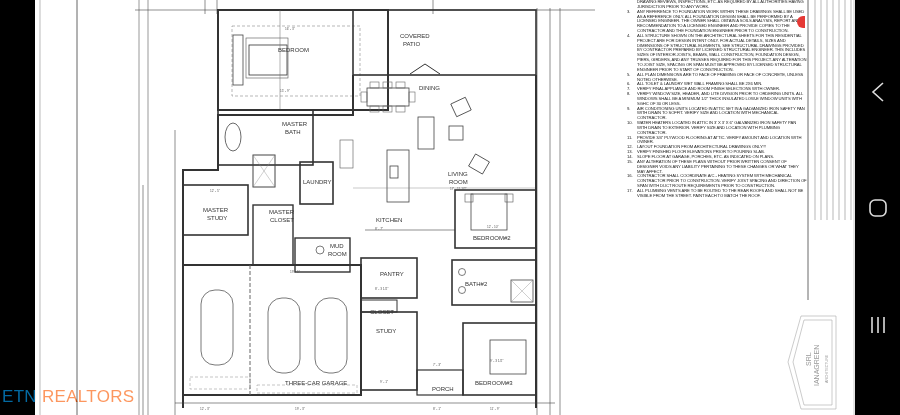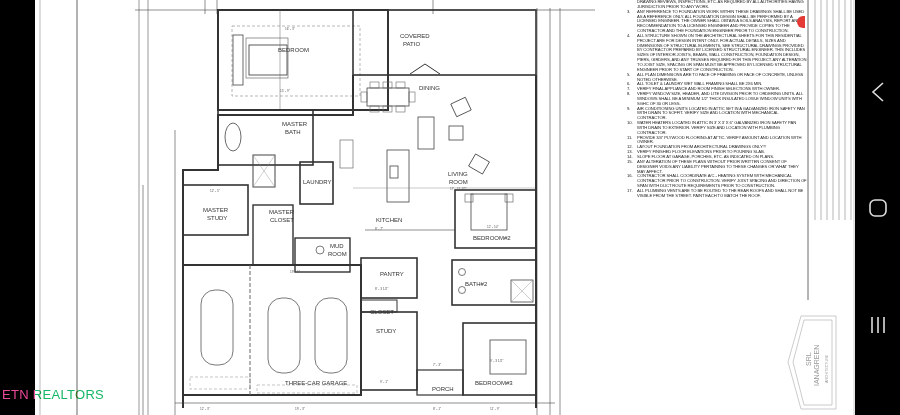--- a/index.html
+++ b/index.html
@@ -4,21 +4,21 @@
 <style>
   html, body { margin:0; padding:0; }
   body { width:900px; height:415px; overflow:hidden; background:#000; position:relative; font-family:"Liberation Sans", sans-serif; }
   #viewer { position:absolute; left:35px; top:0; width:820px; height:415px; background:#fff; overflow:hidden; }
   #plan-svg { position:absolute; left:0; top:0; }
   .notes { position:absolute; left:592px; top:0; width:180px; font-family:"Liberation Sans", sans-serif; font-size:4.2px; line-height:4.85px; color:#222; letter-spacing:-0.1px; }
   .notes .note { display:flex; }
   .notes .num { width:10px; flex:none; }
   .navbar { position:absolute; right:0; top:0; width:45px; height:415px; background:#000; }
   .nav-btn { position:absolute; left:0; width:45px; height:40px; display:flex; align-items:center; justify-content:center; cursor:pointer; }
-  .watermark { position:absolute; left:2px; top:387px; font-family:"Liberation Sans", sans-serif; font-size:13px; color:#ec4899; letter-spacing:0.3px; mix-blend-mode:difference; }
+  .watermark { position:absolute; left:2px; top:387px; font-family:"Liberation Sans", sans-serif; font-size:17px; color:#0369a1; letter-spacing:0.3px; mix-blend-mode:difference; }
   .status-dot { position:absolute; left:797px; top:16px; width:8px; height:12px; border-radius:6px 0 0 6px; background:#e53935; }
   .rm { font-family:"Liberation Sans", sans-serif; font-size:6px; fill:#333; }
   .dim { font-family:"Liberation Sans", sans-serif; font-size:3.2px; fill:#555; }
 </style>
 </head>
 <body>
 
 <div id="viewer">
   <svg id="plan-svg" width="820" height="415" viewBox="0 0 820 415" xmlns="http://www.w3.org/2000/svg">
 

